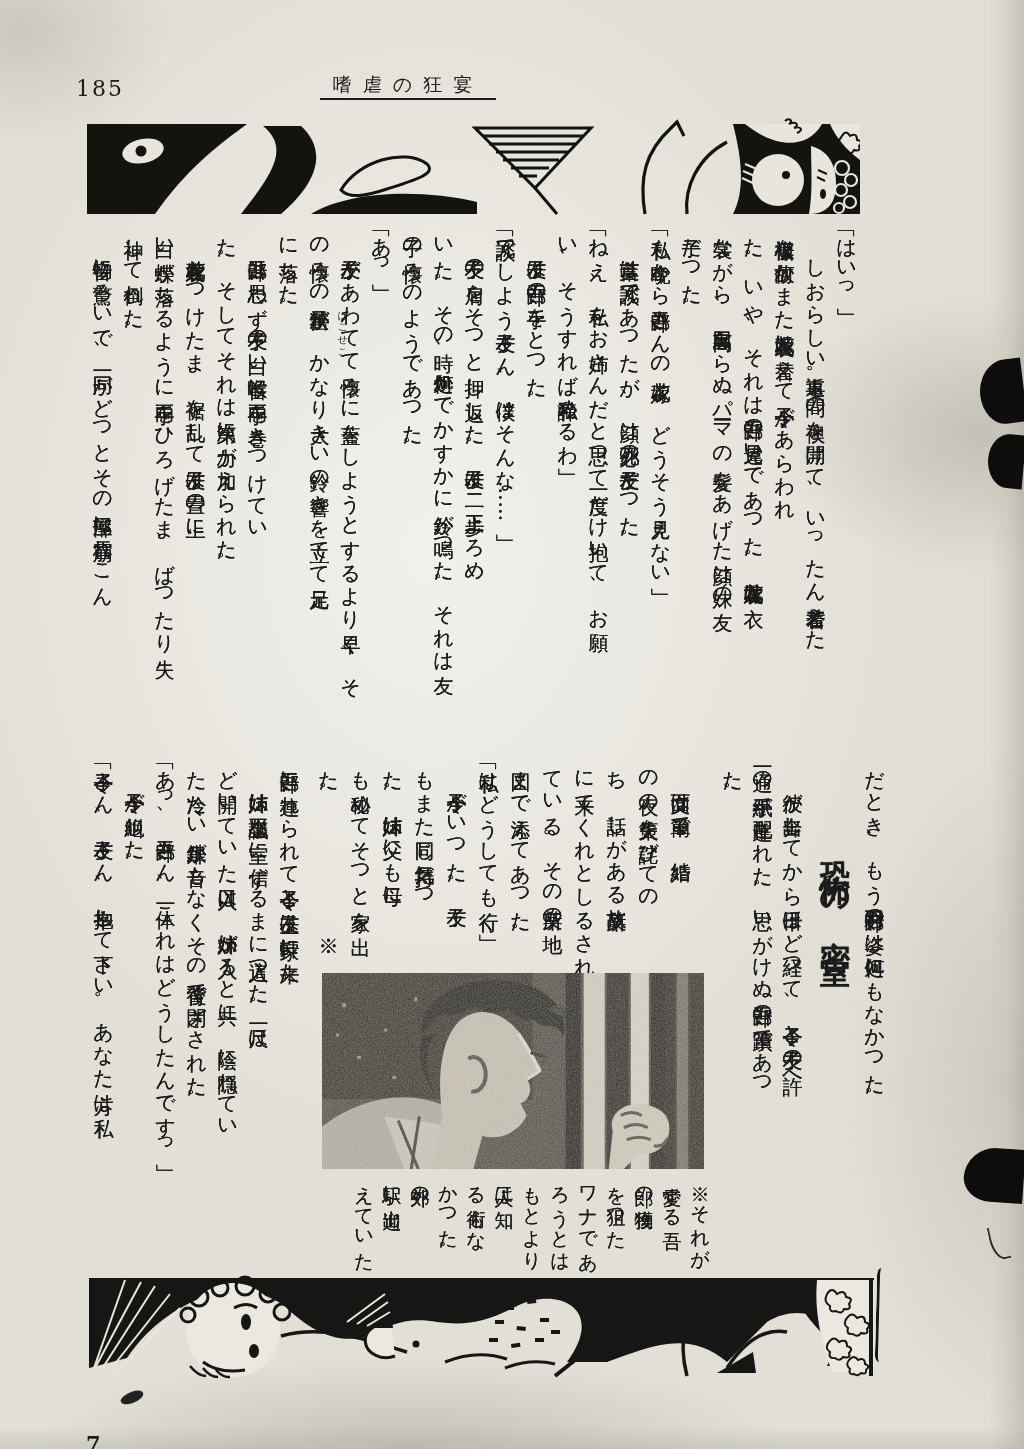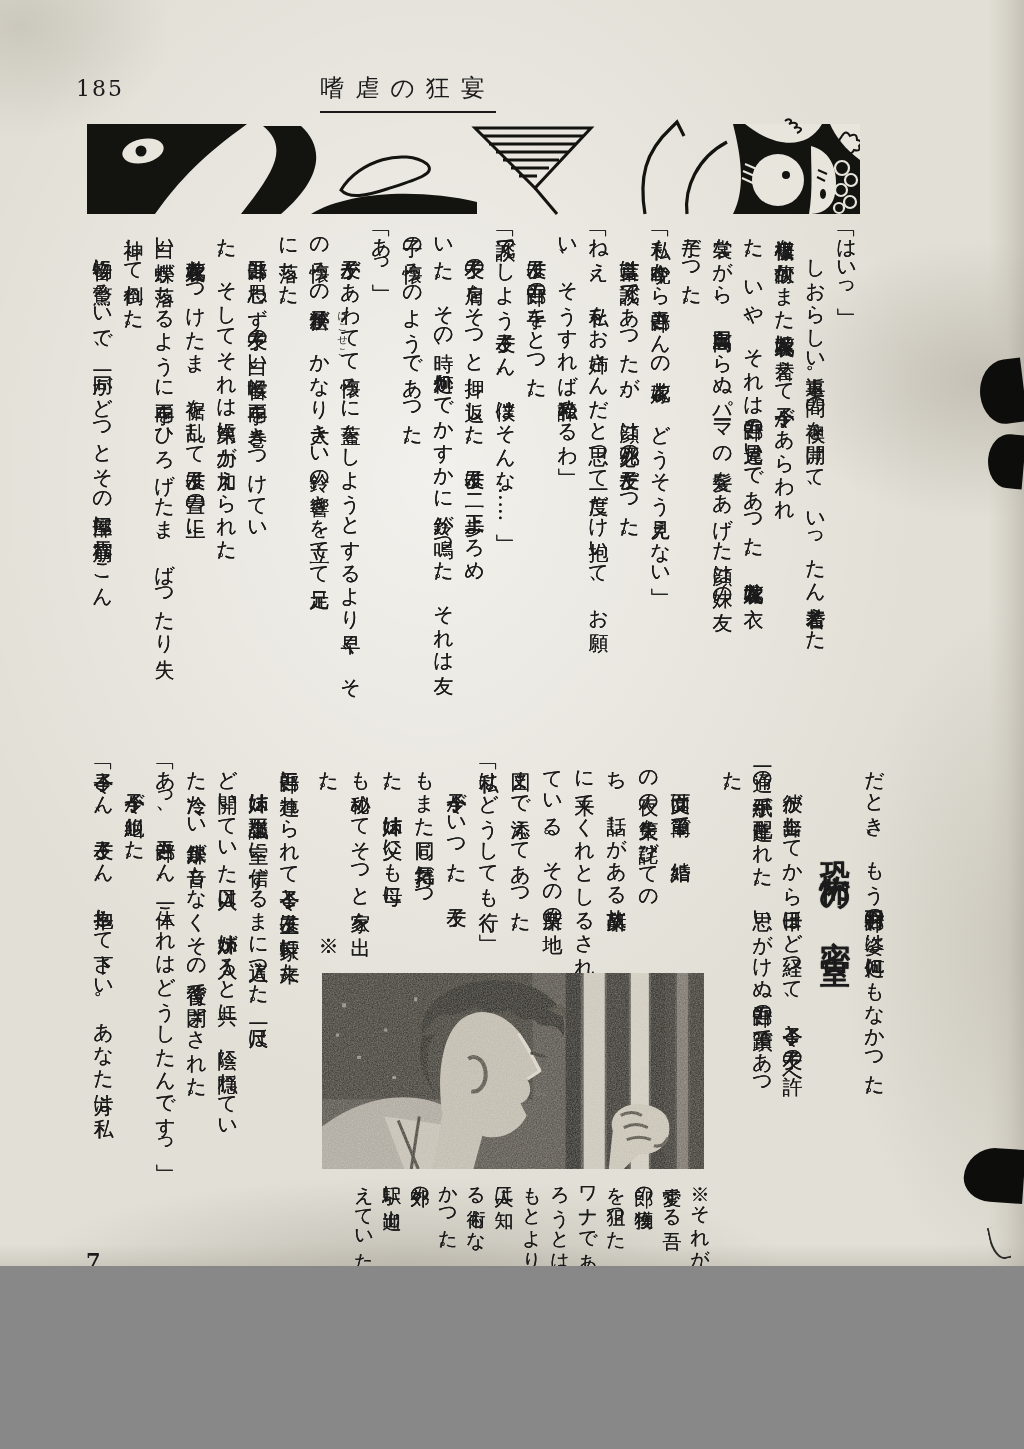--- a/index.html
+++ b/index.html
@@ -1,34 +1,34 @@
 <!DOCTYPE html>
 <html><head>
 <meta charset="utf-8">
 <style>
   html,body{margin:0;padding:0;background:#888;}
   .page{
-    position:relative;width:1024px;height:1266px;overflow:hidden;
+    position:relative;width:1024px;height:1449px;overflow:hidden;
     background:
       radial-gradient(ellipse 700px 900px at 42% 38%, rgba(255,255,255,.55), rgba(255,255,255,0) 70%),
       radial-gradient(ellipse 300px 200px at 96% 30%, rgba(140,134,120,.35), rgba(140,134,120,0) 70%),
       radial-gradient(ellipse 260px 500px at 100% 75%, rgba(150,144,130,.30), rgba(150,144,130,0) 70%),
       radial-gradient(ellipse 500px 120px at 40% 100%, rgba(135,130,118,.35), rgba(135,130,118,0) 75%),
       radial-gradient(ellipse 200px 150px at 2% 2%, rgba(150,145,132,.30), rgba(150,145,132,0) 75%),
       #e2dfd6;
     font-family:"DejaVu Serif","Liberation Serif",serif;color:#1b1b1b;
   }
   
   .edge-right{position:absolute;right:0;top:0;width:36px;height:100%;
     background:linear-gradient(to left,#aaa59a,#c8c4b9 45%,rgba(200,196,185,0));opacity:.5;}
   .edge-bottom{position:absolute;left:0;bottom:0;width:100%;height:22px;
     background:linear-gradient(to top,#b5b1a6,rgba(181,177,166,0));opacity:.45;}
   .pagenum{position:absolute;left:76px;top:76px;font-size:22px;letter-spacing:2px;}
   .htitle{position:absolute;left:320px;top:72px;width:176px;text-align:center;
-    font-size:24px;letter-spacing:11px;padding-bottom:7px;border-bottom:2.5px solid #1a1a1a;}
+    font-size:19px;letter-spacing:11px;border-bottom:2.5px solid #1a1a1a;}
   .topband{position:absolute;left:85px;top:118px;width:775px;height:97px;}
   .botband{position:absolute;left:85px;top:1266px;width:793px;height:126px;}
   .topband svg,.botband svg,.photo svg{display:block;width:100%;height:100%;}
   
   .vcols{writing-mode:vertical-rl;text-orientation:mixed;}
   .tcol{display:block;font-size:20px;line-height:31px;letter-spacing:.5px;
     position:relative;white-space:nowrap;text-shadow:0 0 .5px currentColor;}
   .indent{padding-inline-start:21px;}
   .hcol{font-weight:bold;font-size:30px;line-height:46px;letter-spacing:15px;
     padding-inline-start:80px;margin-block:10px 12px;text-shadow:0 0 1px currentColor;}

